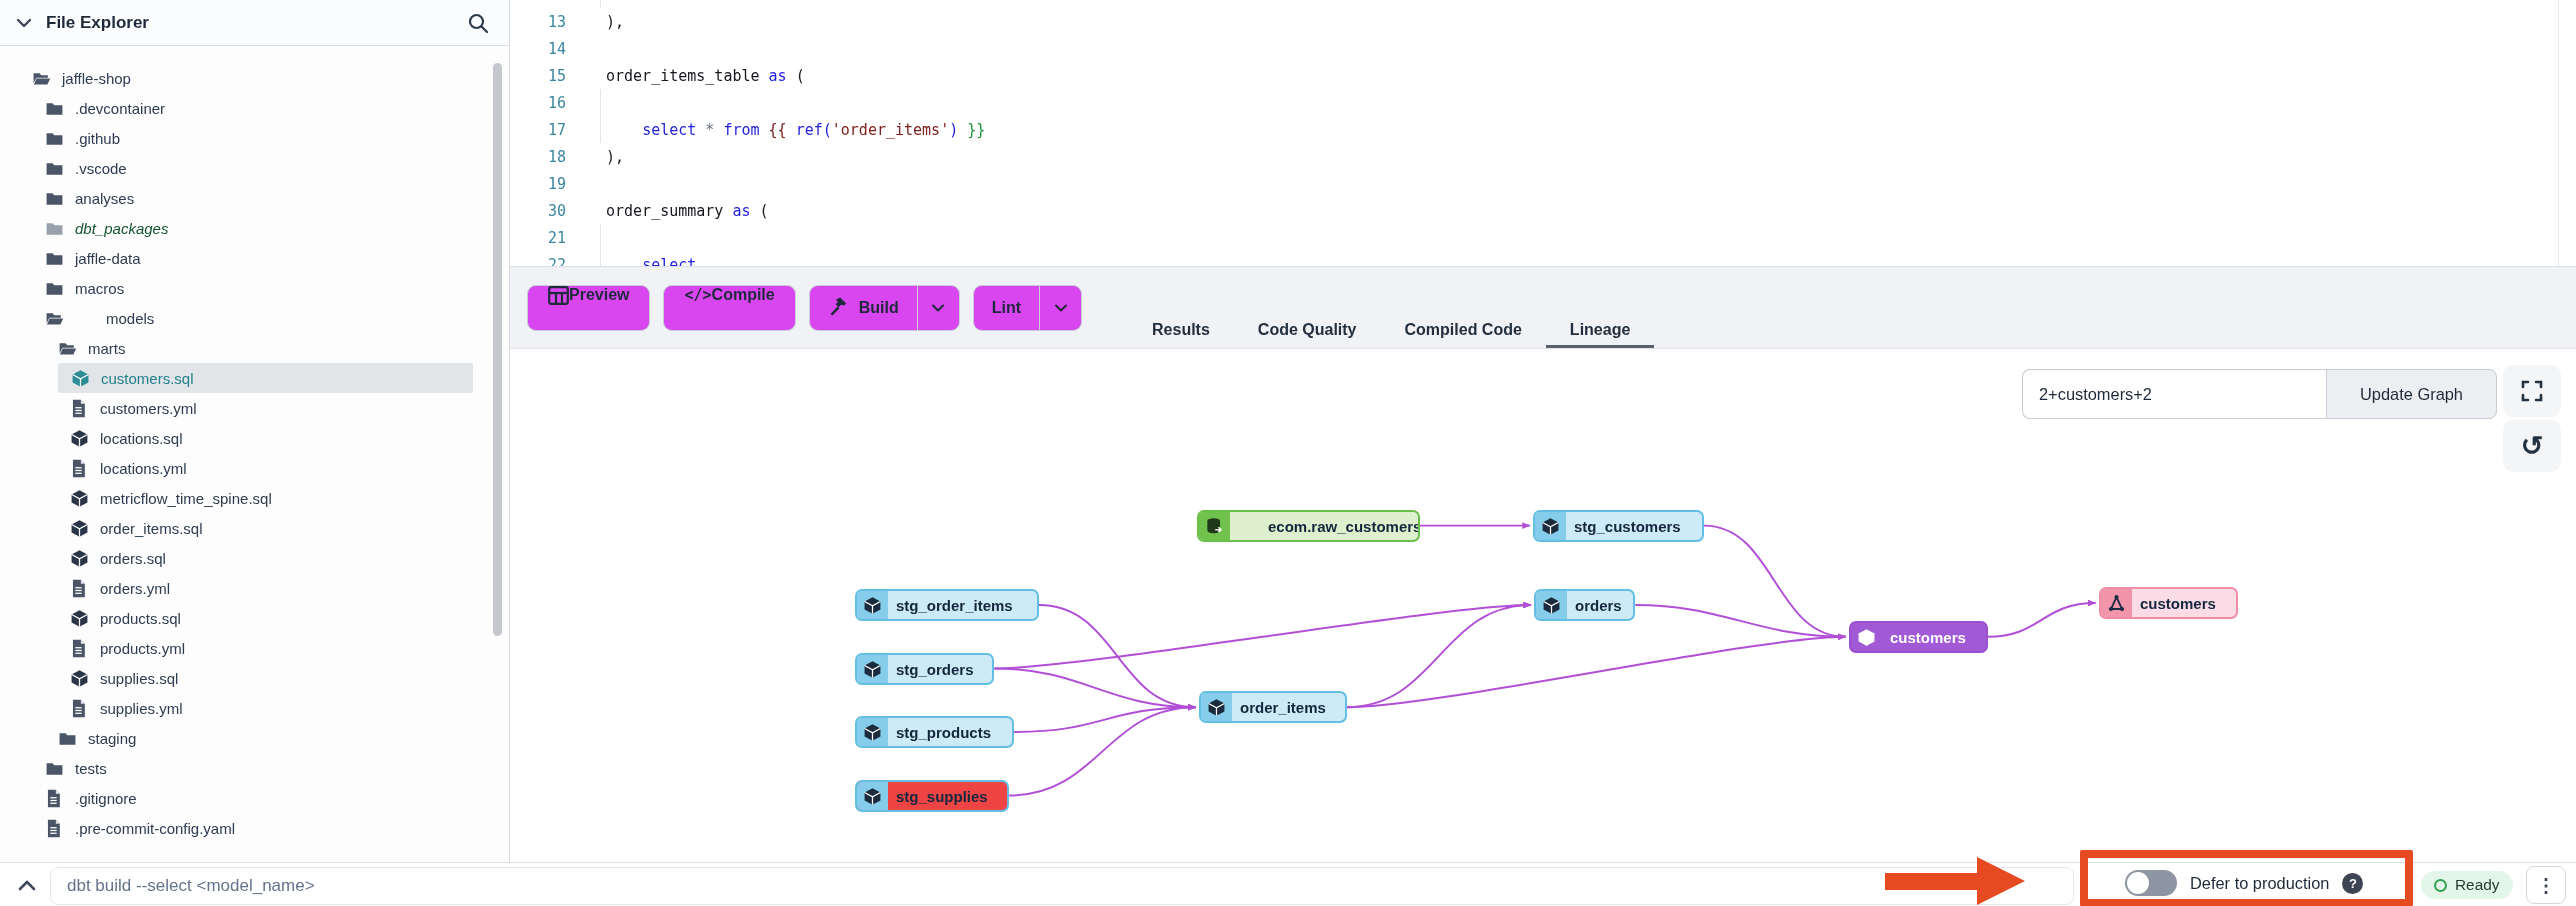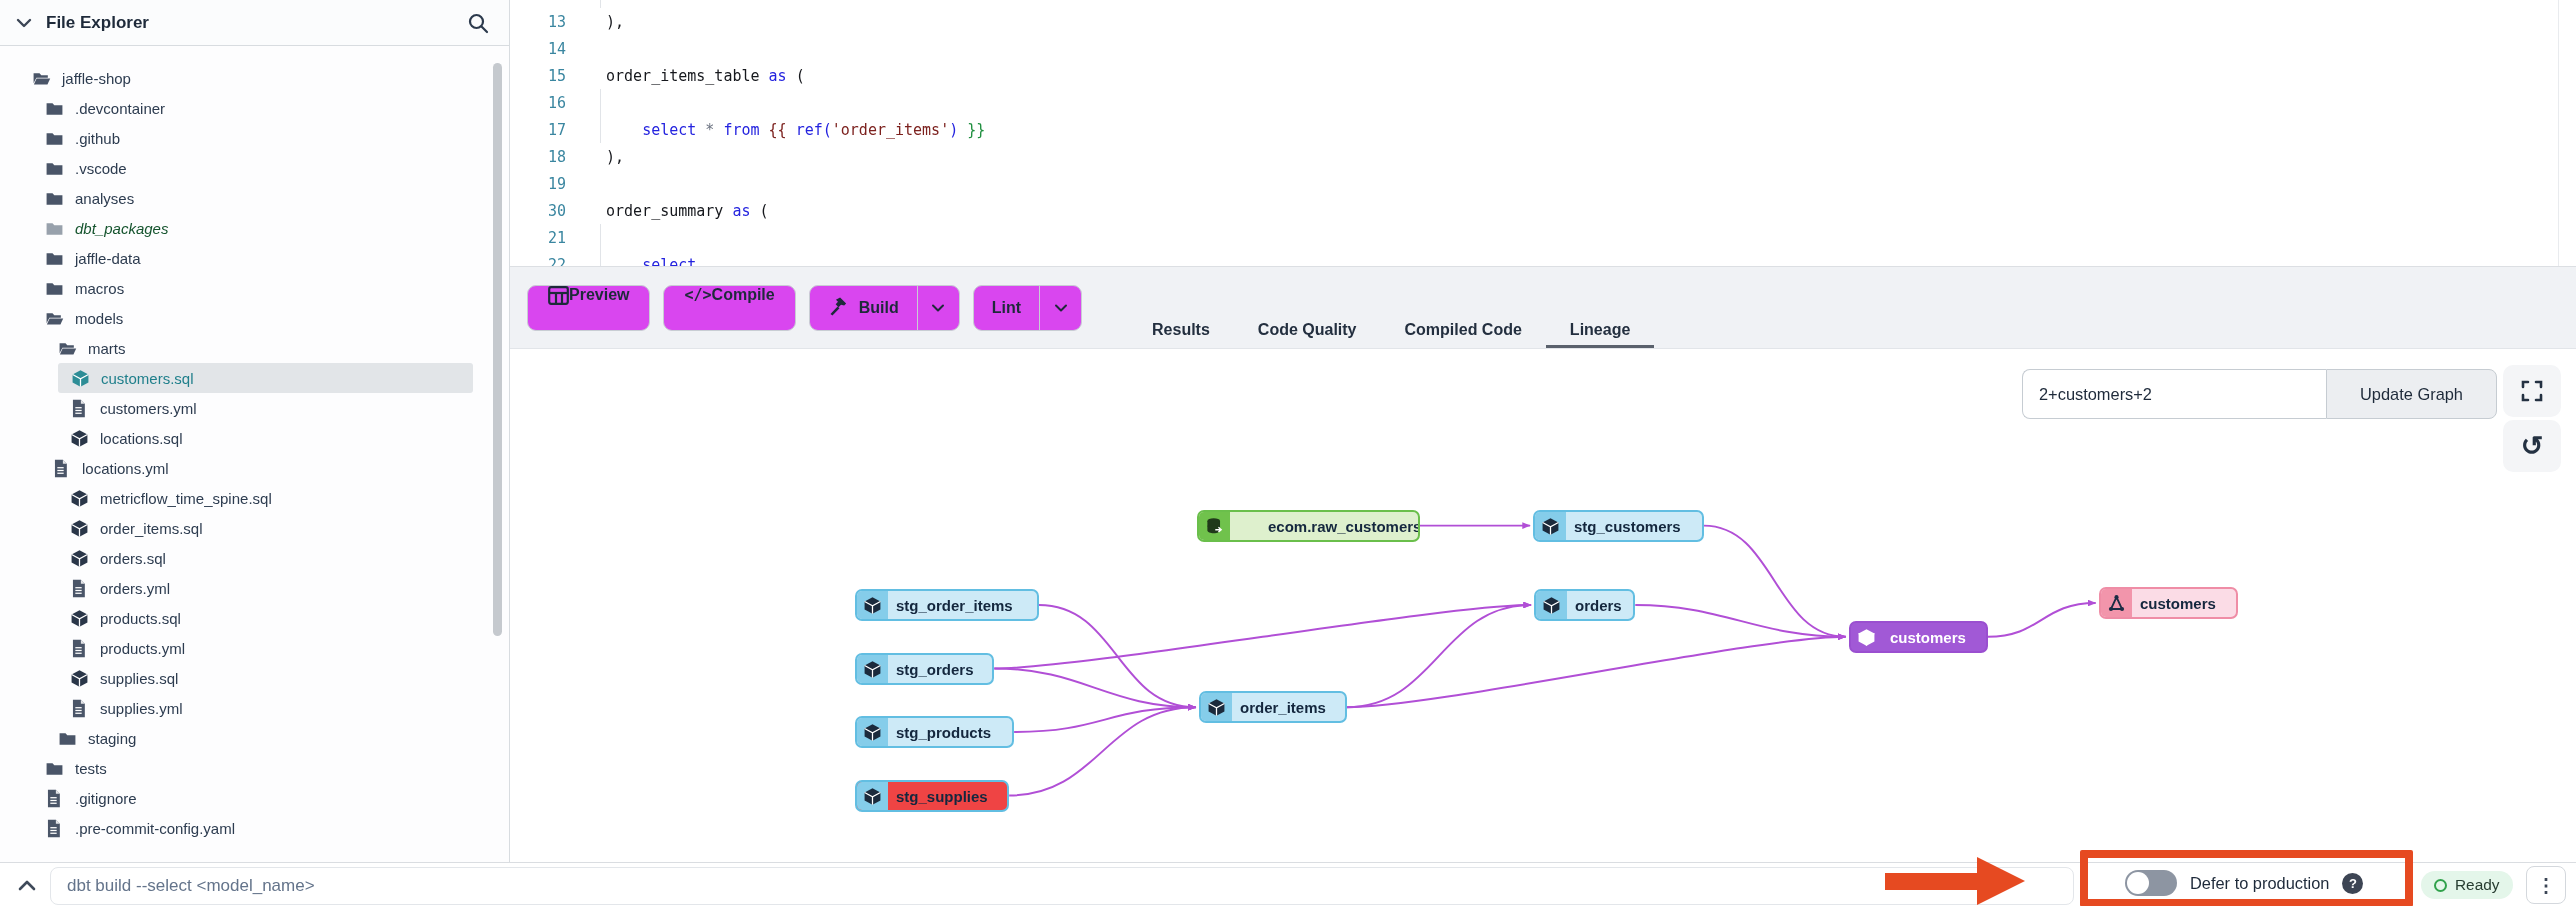--- a/index.html
+++ b/index.html
@@ -159,21 +159,21 @@
           <span>jaffle-data</span>
         </div>
         <div class="tree-row" style="padding-left: 45px;">
           <span class="t-icon">
             <svg width="19" height="19" viewBox="0 0 24 24">
               <path d="M2 5.5 h7.5 l2.2 2.5 H22 v12 H2 Z" fill="#4a5568"></path>
             </svg>
           </span>
           <span>macros</span>
         </div>
-        <div class="tree-row" style="padding-left: 45px;">
+        <div class="tree-row" style="padding-left: 45px; gap: 31px;">
           <span class="t-icon">
             <svg width="19" height="19" viewBox="0 0 24 24">
               <path d="M2 5.5 h7.5 l2.2 2.5 H20 v3 H5.5 L2 18 Z" fill="#4a5568"></path>
               <path d="M5.8 12 H23 L19.5 19.5 H2.4 Z" fill="#4a5568"></path>
             </svg>
           </span>
           <span>models</span>
         </div>
         <div class="tree-row" style="padding-left: 58px;">
           <span class="t-icon">
@@ -207,21 +207,21 @@
         </div>
         <div class="tree-row" style="padding-left: 70px;">
           <span class="t-icon">
             <svg width="19" height="19" viewBox="0 0 24 24">
               <path d="M12 1.5 L22 7 V17 L12 22.5 L2 17 V7 Z" fill="#2a3648"></path>
               <path d="M2 7 L12 12.4 L22 7 M12 12.4 V22.5" fill="none" stroke="#fff" stroke-width="1.6"></path>
             </svg>
           </span>
           <span>locations.sql</span>
         </div>
-        <div class="tree-row" style="padding-left: 52px;">
+        <div class="tree-row" style="padding-left: 70px;">
           <span class="t-icon">
             <svg width="17" height="19" viewBox="0 0 20 24">
               <path d="M3 1 h10 l5 5 v17 H3 Z" fill="#4a5568"></path>
               <path d="M13 1 l5 5 h-5 Z" fill="#fff" opacity="0.85"></path>
               <line x1="6" y1="11" x2="14" y2="11" stroke="#fff" stroke-width="1.6"></line>
               <line x1="6" y1="14.5" x2="14" y2="14.5" stroke="#fff" stroke-width="1.6"></line>
               <line x1="6" y1="18" x2="14" y2="18" stroke="#fff" stroke-width="1.6"></line>
             </svg>
           </span>
           <span>locations.yml</span>

